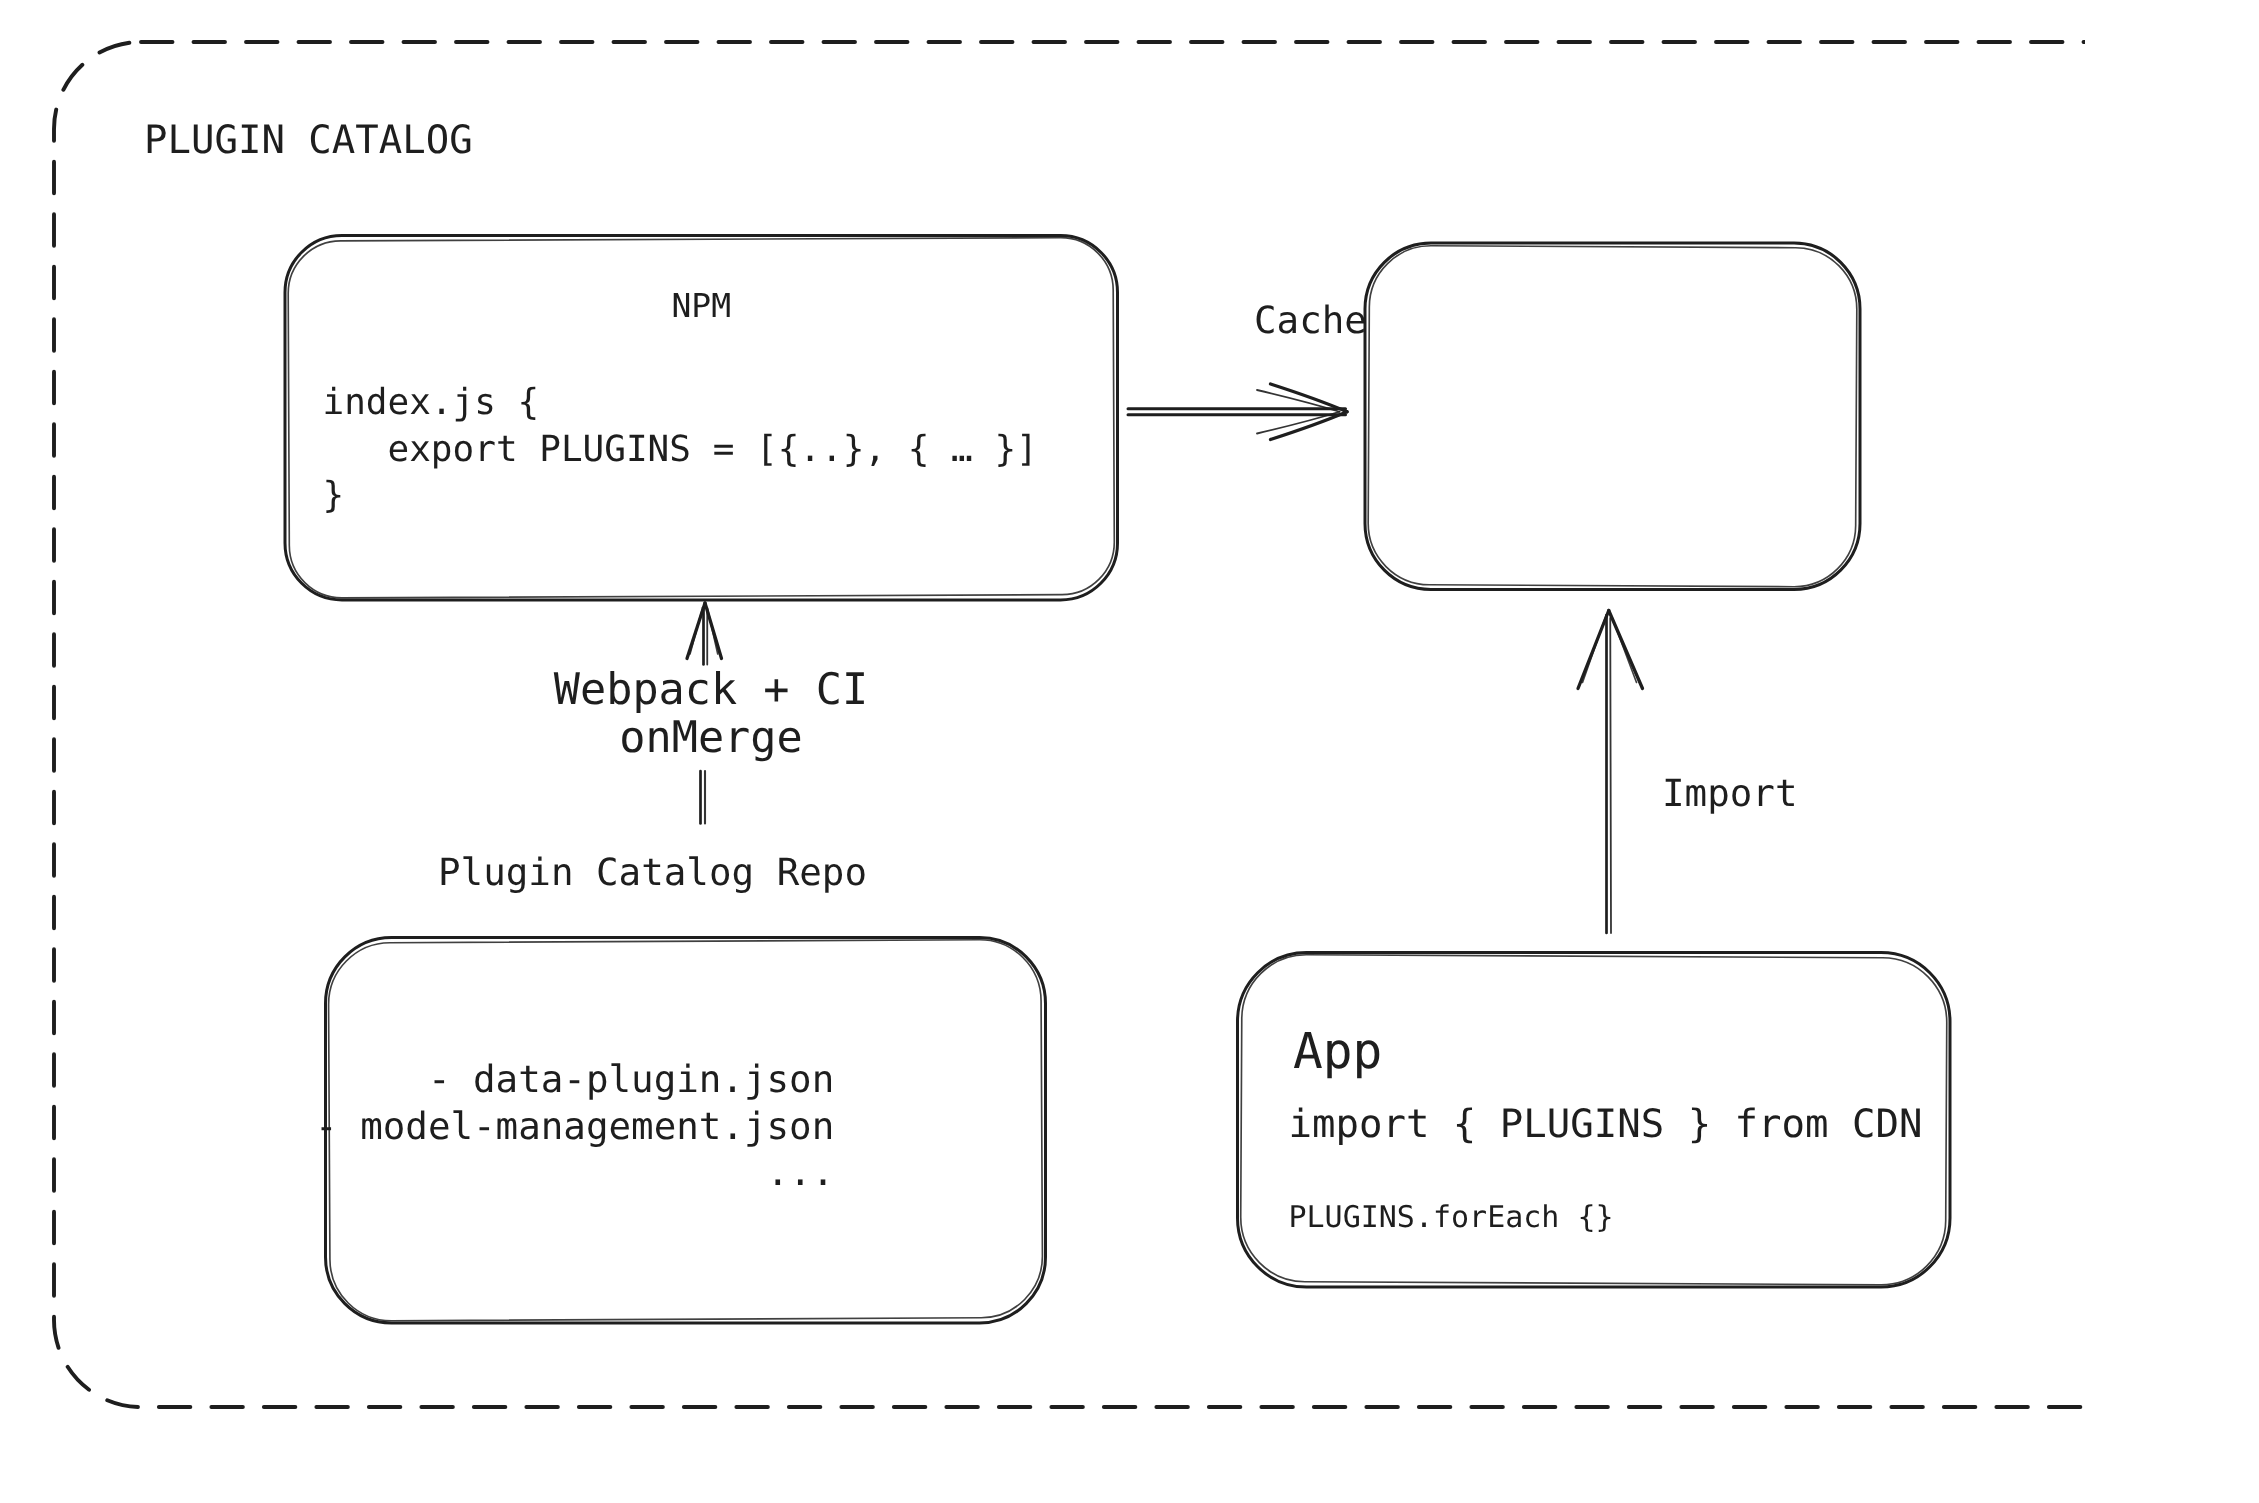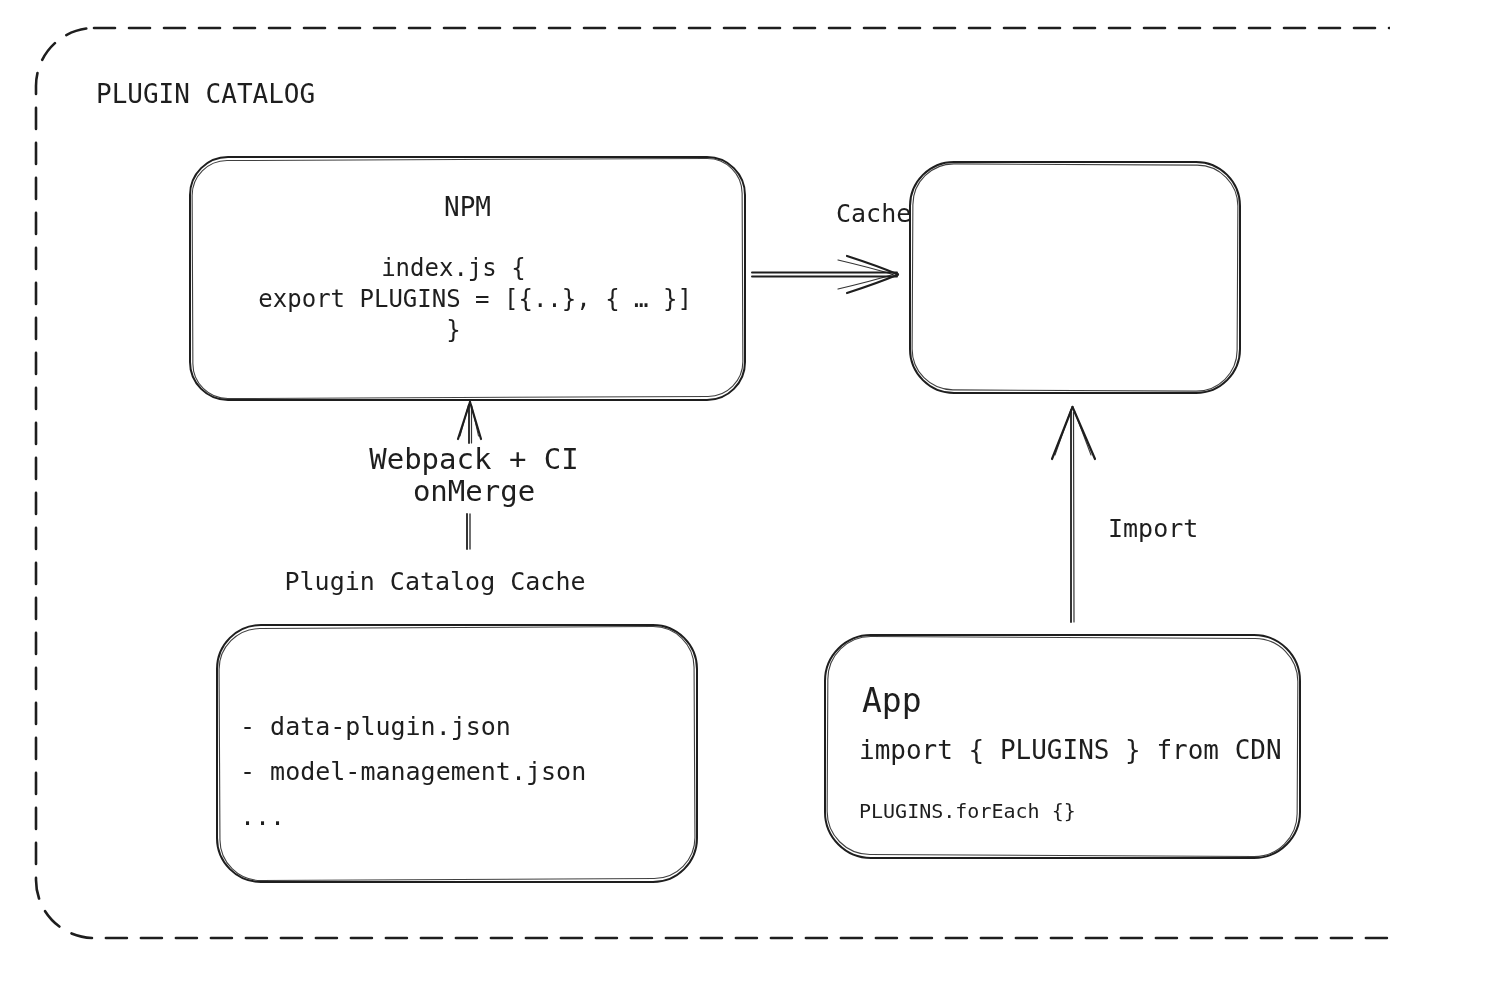--- a/index.html
+++ b/index.html
@@ -72,35 +72,35 @@
       <path class="sk" d="M1074 622 L1073.5 412" stroke-width="1.2" opacity="0.9"></path>
       <path class="sk" d="M1072.5 407 L1052 459" stroke-width="2.2"></path>
       <path class="sk" d="M1072.5 407 L1095 459" stroke-width="2.2"></path>
       <path class="sk" d="M1070.5 411 L1055 455" stroke-width="1.1" opacity="0.85"></path>
       <path class="sk" d="M1074.5 411 L1091 455" stroke-width="1.1" opacity="0.85"></path>
     </g>
   </svg>
 
   <div class="txt" style="left:96px;top:79px;font-size:26px;">PLUGIN CATALOG</div>
 
-  <div class="txt center" style="left:190px;top:192px;width:555px;font-size:26px;">NPM</div>
+  <div class="txt center" style="left:190px;top:192px;width:555px;font-size:22px;">NPM</div>
 
-  <div class="txt" style="left:215px;top:253px;font-size:24px;line-height:31px;text-align:center;">index.js {
+  <div class="txt" style="left:215px;top:253px;font-size:24px;line-height:31px;">index.js {
    export PLUGINS = [{..}, { … }]
 }</div>
 
   <div class="txt" style="left:788px;top:199px;font-size:25px;margin-left:48px;">Cache</div>
 
 
   <div class="txt center" style="left:344px;top:443px;width:260px;font-size:29px;line-height:32px;">Webpack + CI
 onMerge</div>
 
-  <div class="txt center" style="left:195px;top:567px;width:480px;font-size:25px;">Plugin Catalog Cache</div>
+  <div class="txt center" style="left:195px;top:567px;width:480px;font-size:25px;">Plugin Catalog Repo</div>
 
-  <div class="txt" style="left:240px;top:704px;font-size:25px;line-height:45px;">- data-plugin.json
+  <div class="txt" style="left:210px;top:704px;font-size:25px;line-height:31px;text-align:right;">- data-plugin.json
 - model-management.json
 ...</div>
 
   <div class="txt" style="left:1108px;top:514px;font-size:25px;">Import</div>
 
   <div class="txt" style="left:862px;top:681px;font-size:33px;">App</div>
 
   <div class="txt" style="left:859px;top:735px;font-size:26px;">import { PLUGINS } from CDN</div>
 
   <div class="txt" style="left:859px;top:799px;font-size:20px;">PLUGINS.forEach {}</div>

